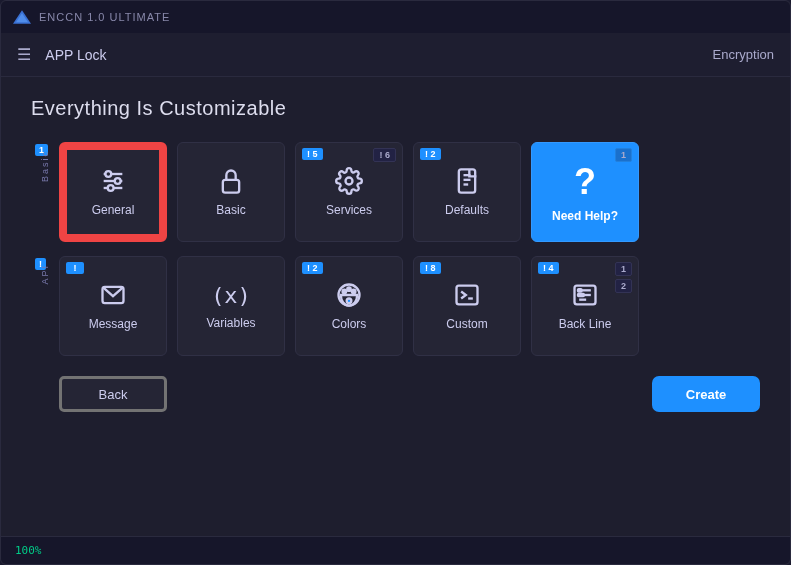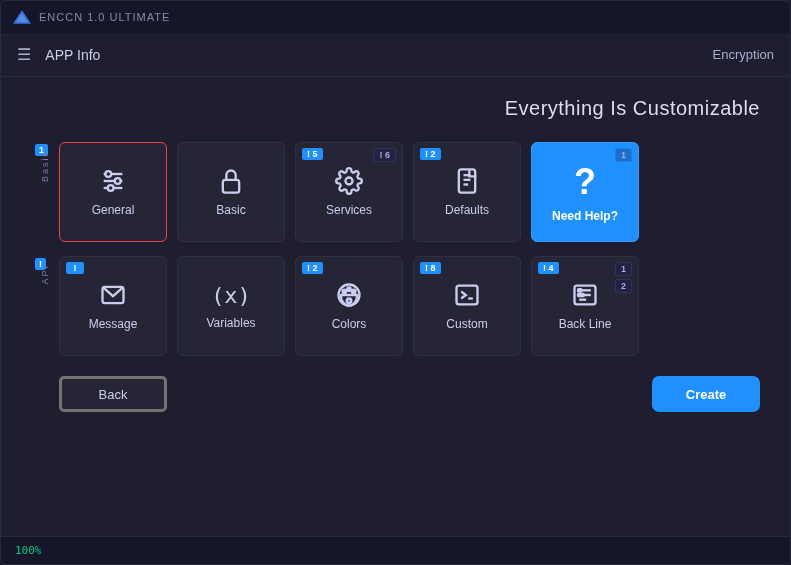--- a/index.html
+++ b/index.html
@@ -68,21 +68,21 @@
       color: #aaaacc;
       font-size: 13px;
       cursor: pointer;
     }
 
     
     .main-content {
       flex: 1;
       display: flex;
       flex-direction: column;
-      align-items: flex-end;
+      align-items: flex-start;
       padding: 20px 30px 10px;
       background: #1e1e2e;
       position: relative;
     }
 
     .page-heading {
       color: #ddddee;
       font-size: 20px;
       font-weight: 400;
       margin-bottom: 22px;
@@ -156,21 +156,21 @@
       align-items: center;
       justify-content: center;
       cursor: pointer;
       position: relative;
       transition: background 0.2s;
       border: 1px solid #303045;
     }
 
     .tile.selected {
       background: #252535;
-      border: 1px solid #ef4444;
+      border: 8px solid #ef4444;
     }
 
     .tile.highlight {
       background: #1e90ff;
       border: 1px solid #3399ff;
     }
 
     .tile-badge {
       position: absolute;
       top: 5px;
@@ -297,21 +297,21 @@
   <div class="title-bar">
     <svg class="title-bar-logo" viewBox="0 0 24 18" fill="none">
       <path d="M12 0L0 18h24L12 0z" fill="#4488ff" opacity="0.8"></path>
       <path d="M12 4L4 16h16L12 4z" fill="#66aaff" opacity="0.5"></path>
     </svg>
     <span class="title-bar-text">ENCCN 1.0 ULTIMATE</span>
   </div>
 
   <div class="app-header">
     <span class="menu-icon">☰</span>
-    <span class="app-title">APP Info</span>
+    <span class="app-title">APP Lock</span>
     <span class="header-right">Encryption</span>
   </div>
 
   <div class="main-content">
     <div class="page-heading">Everything Is Customizable</div>
 
     <div class="grid-area">
       <div class="rows-container">
 
         <div class="grid-row">

